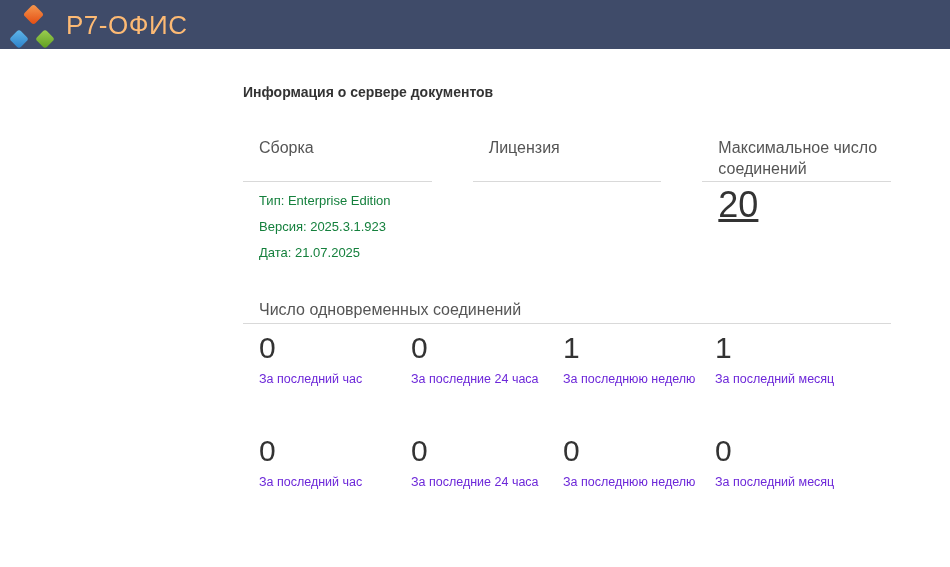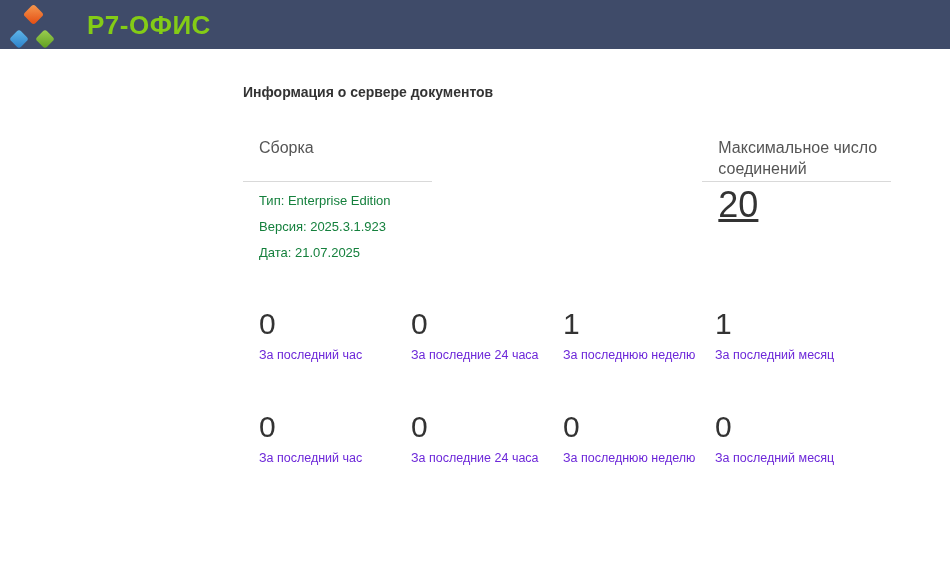--- a/index.html
+++ b/index.html
@@ -48,25 +48,25 @@
     width: 14px; height: 14px;
     left: 4px; top: 30px;
     background: linear-gradient(135deg, #62b8e9 0%, #2a7fc9 100%);
   }
   .d-green {
     width: 14px; height: 14px;
     left: 30px; top: 30px;
     background: linear-gradient(135deg, #9ed052 0%, #5e9e21 100%);
   }
   .logo-text {
-    color: #84cc16;
+    color: #fdba74;
     font-size: 26px;
-    font-weight: bold;
+    font-weight: normal;
     letter-spacing: 0.5px;
-    margin-left: 25px;
+    margin-left: 4px;
     line-height: 46px;
   }
 
   
   .content {
     margin-left: 243px;
     width: 648px;
   }
   h1.page-title {
     font-size: 14px;
@@ -161,30 +161,32 @@
   <div class="info-grid">
 
     <section class="card">
       <h2 class="card-title">Сборка</h2>
       <p class="card-row">Тип: Enterprise Edition</p>
       <p class="card-row">Версия: 2025.3.1.923</p>
       <p class="card-row">Дата: 21.07.2025</p>
     </section>
 
     <section class="card">
+      <h2 class="card-title">Лицензия</h2>
     </section>
 
     <section class="card">
       <h2 class="card-title">Максимальное число соединений</h2>
       <div class="big-value">20</div>
     </section>
 
   </div>
 
   <section class="stats-section">
+    <h2 class="section-title">Число одновременных соединений</h2>
     <div class="stats-row">
       <div class="stat">
         <div class="stat-value">0</div>
         <div class="stat-label">За последний час</div>
       </div>
       <div class="stat">
         <div class="stat-value">0</div>
         <div class="stat-label">За последние 24 часа</div>
       </div>
       <div class="stat">

